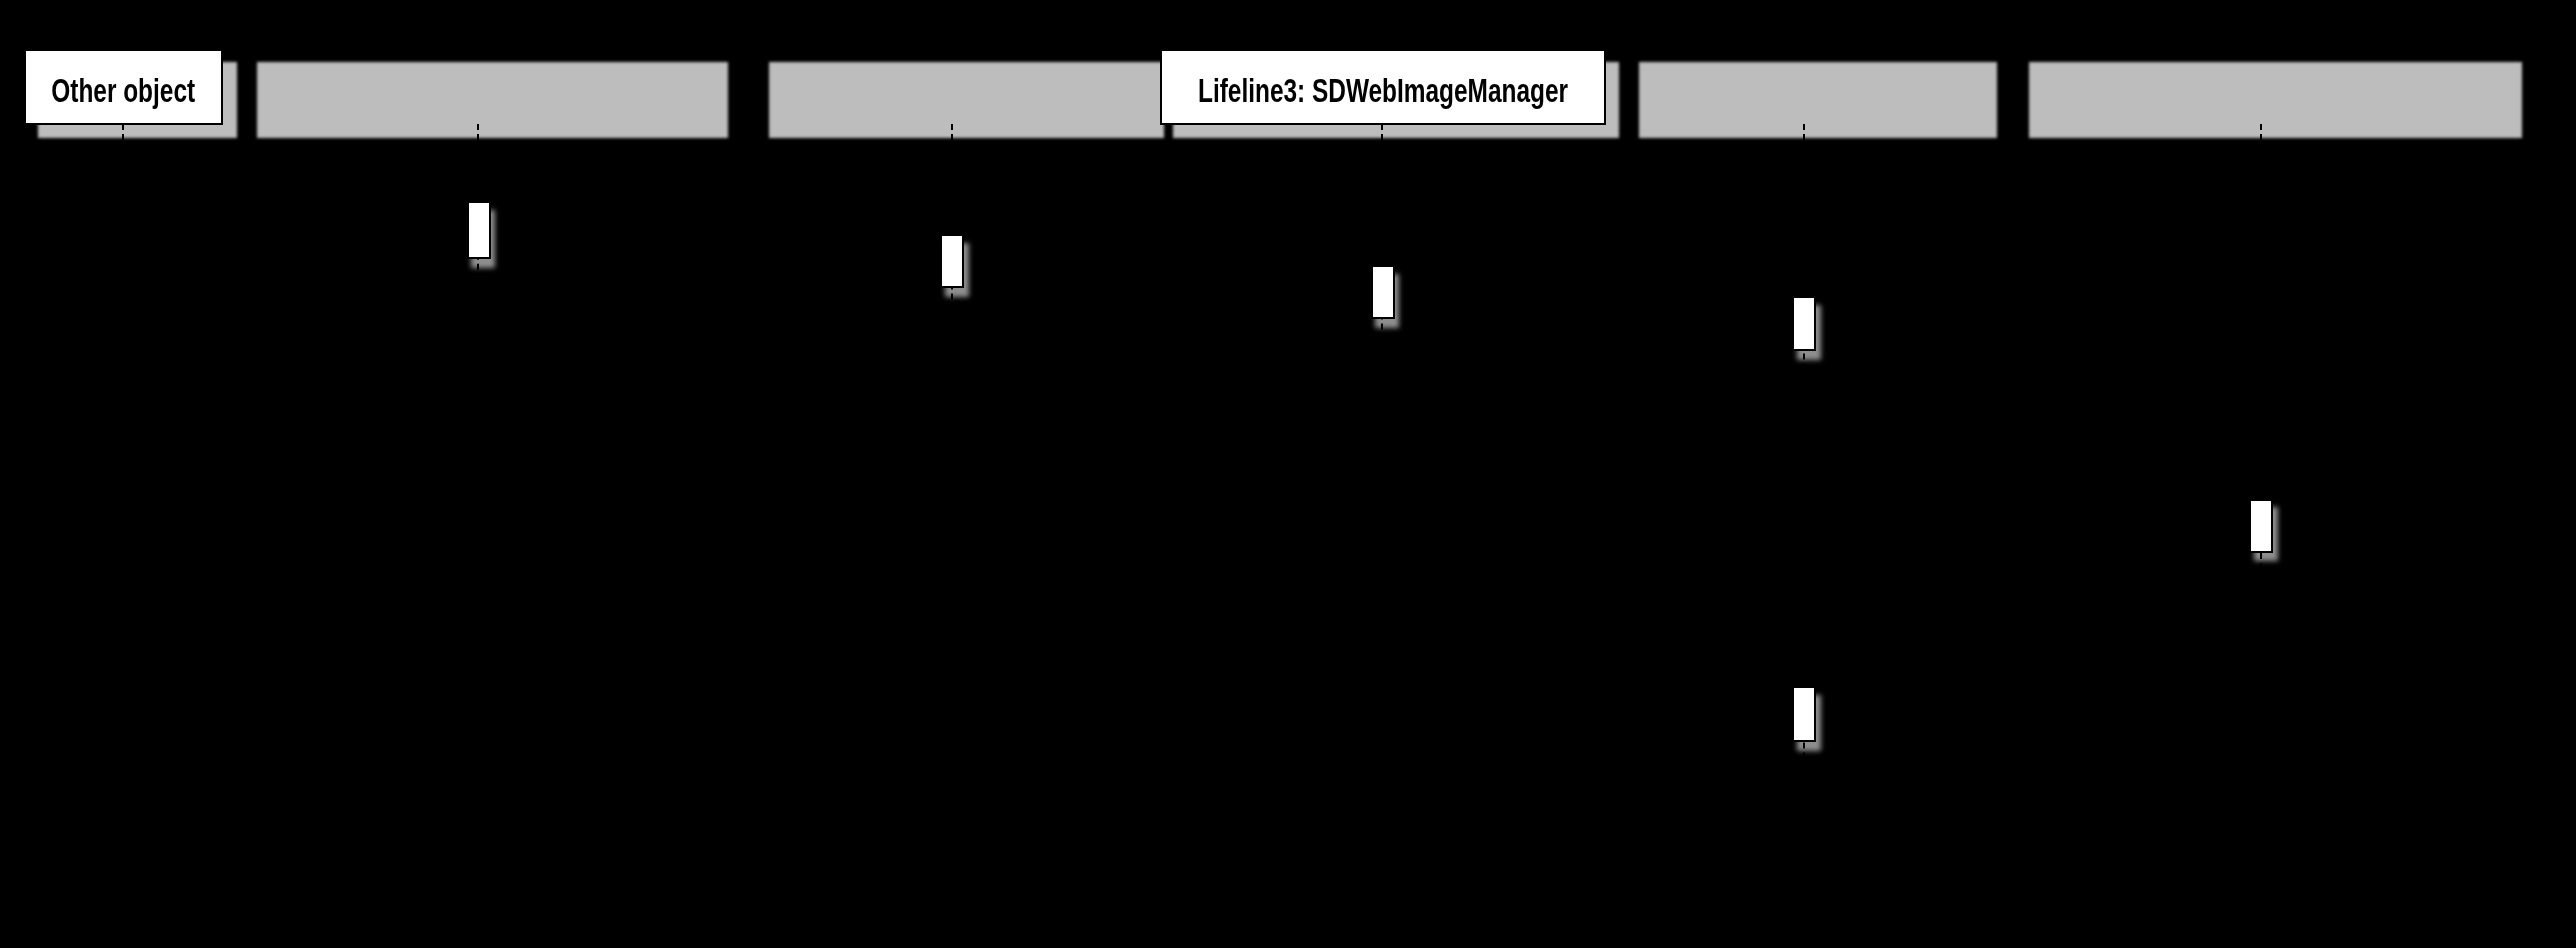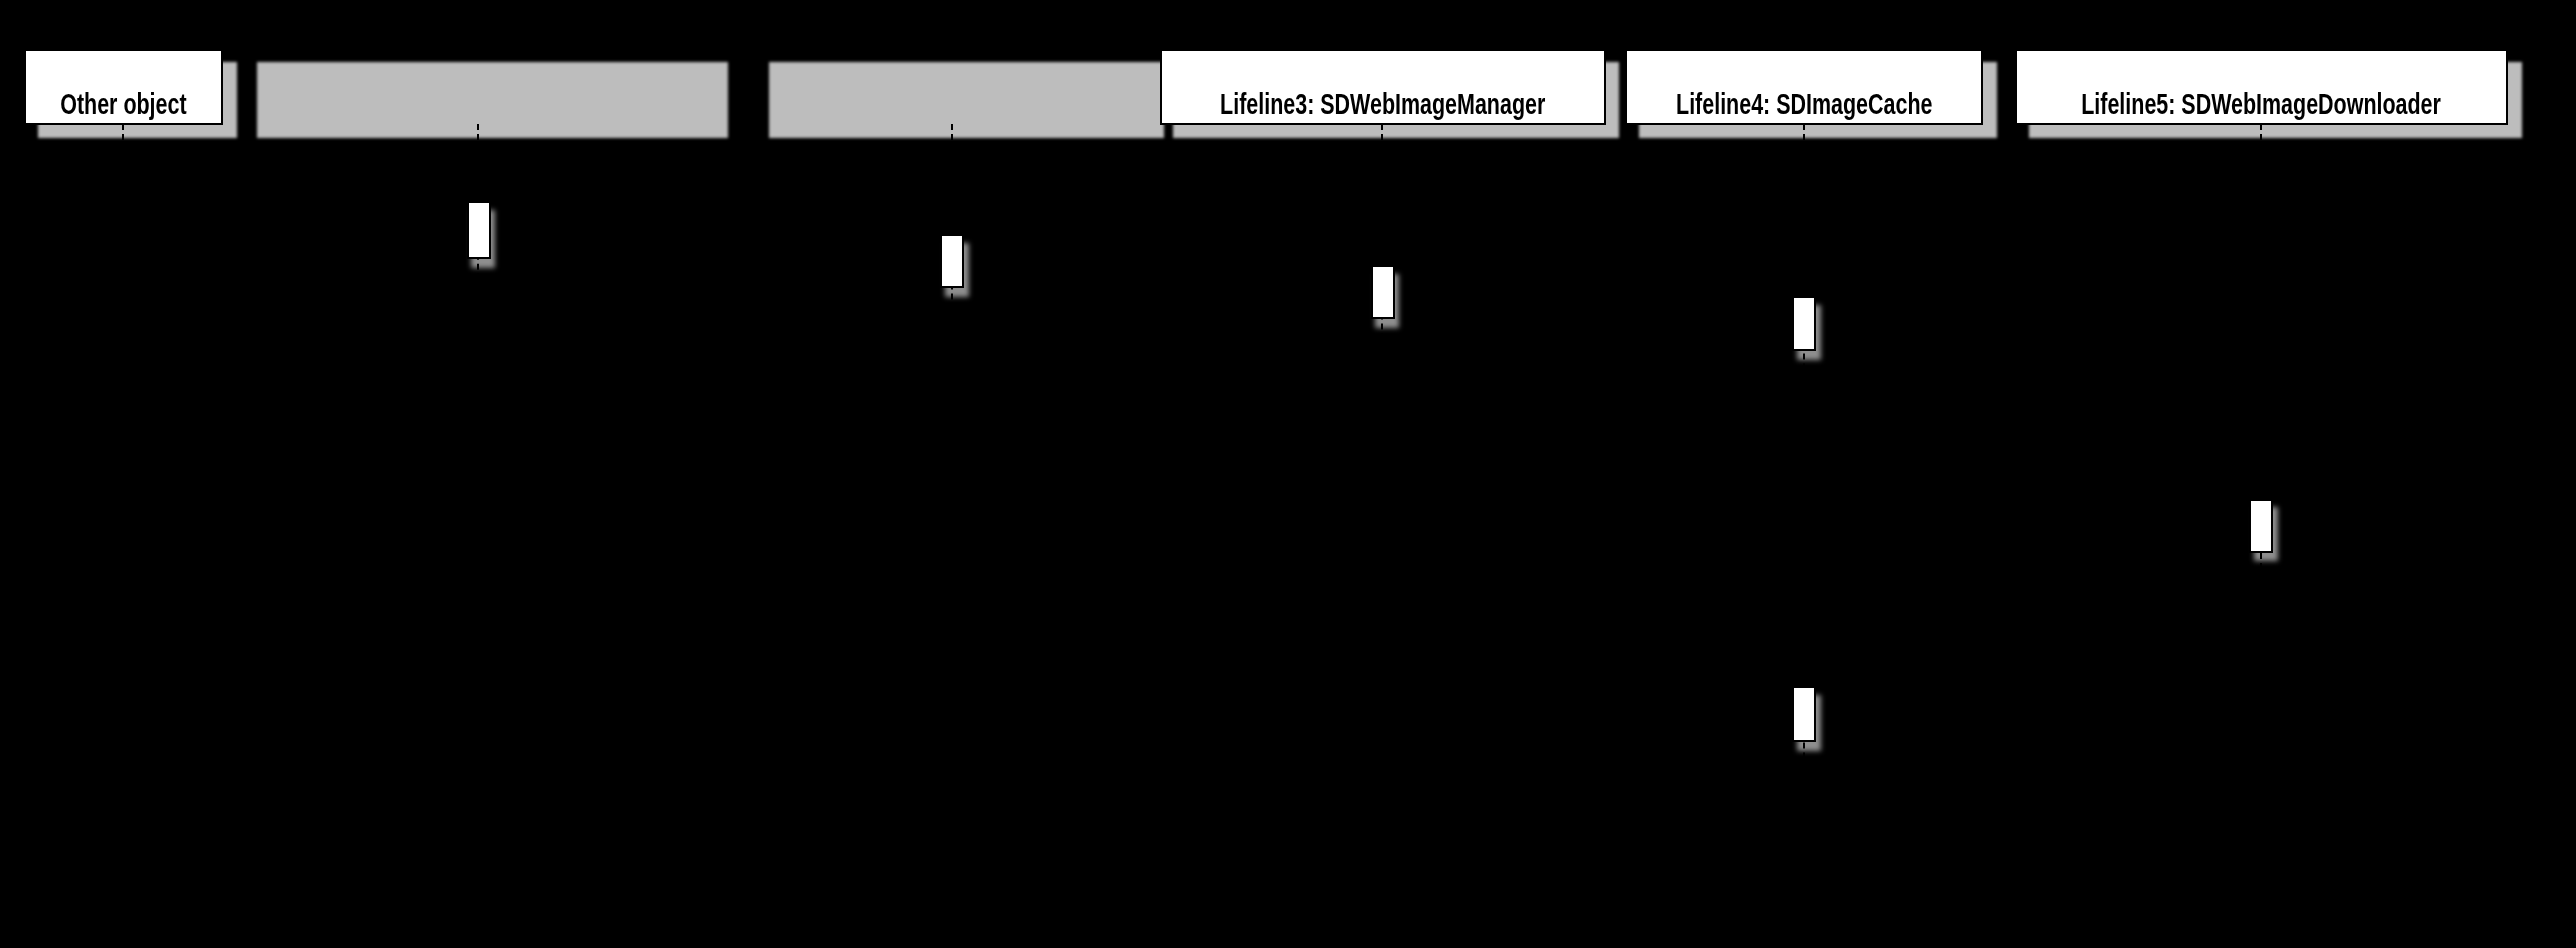--- a/index.html
+++ b/index.html
@@ -23,24 +23,24 @@
     border-left: 2.9px dashed #000000;
     z-index: 2;
   }
   .head {
     position: absolute;
     background: #ffffff;
     border: 2.9px solid #000000;
     box-sizing: border-box;
     display: flex;
     justify-content: center;
-    align-items: flex-end;
+    align-items: center;
     padding-top: 7.8px;
     font-weight: bold;
-    font-size: 29px;
+    font-size: 33px;
     line-height: 37px;
     color: #000000;
     z-index: 3;
   }
   .head-label {
     display: inline-block;
     transform: scaleX(0.74);
     transform-origin: 50% 0;
     white-space: nowrap;
   }
@@ -77,28 +77,22 @@
     <div class="bar" style="left: 940px; top: 234px; width: 24px; height: 54px;"></div>
     <div class="shadow" style="left: 1173px; top: 62px; width: 446px; height: 76px;"></div>
     <div class="lifeline" style="left: 1381px; top: 124px; height: 824px;"></div>
     <div class="head" style="left: 1160px; top: 49px; width: 446px; height: 76px;">
       <span class="head-label">Lifeline3: SDWebImageManager</span>
     </div>
     <div class="bar-shadow" style="left: 1375px; top: 274px; width: 24px; height: 54px;"></div>
     <div class="bar" style="left: 1371px; top: 265px; width: 24px; height: 54px;"></div>
     <div class="shadow" style="left: 1639px; top: 62px; width: 358px; height: 76px;"></div>
     <div class="lifeline" style="left: 1803px; top: 124px; height: 824px;"></div>
-    <div class="head" style="left: 1625px; top: 49px; width: 358px; height: 76px;">
-      <span class="head-label">Lifeline4: SDImageCache</span>
-    </div>
     <div class="bar-shadow" style="left: 1797px; top: 305px; width: 24px; height: 55px;"></div>
     <div class="bar" style="left: 1792px; top: 296px; width: 24px; height: 55px;"></div>
     <div class="bar-shadow" style="left: 1797px; top: 695px; width: 24px; height: 56px;"></div>
     <div class="bar" style="left: 1792px; top: 686px; width: 24px; height: 56px;"></div>
     <div class="shadow" style="left: 2029px; top: 62px; width: 493px; height: 76px;"></div>
     <div class="lifeline" style="left: 2260px; top: 124px; height: 824px;"></div>
-    <div class="head" style="left: 2015px; top: 49px; width: 493px; height: 76px;">
-      <span class="head-label">Lifeline5: SDWebImageDownloader</span>
-    </div>
     <div class="bar-shadow" style="left: 2254px; top: 507px; width: 24px; height: 54px;"></div>
     <div class="bar" style="left: 2249px; top: 499px; width: 24px; height: 54px;"></div>
   </div>
 
 
 </body></html>

